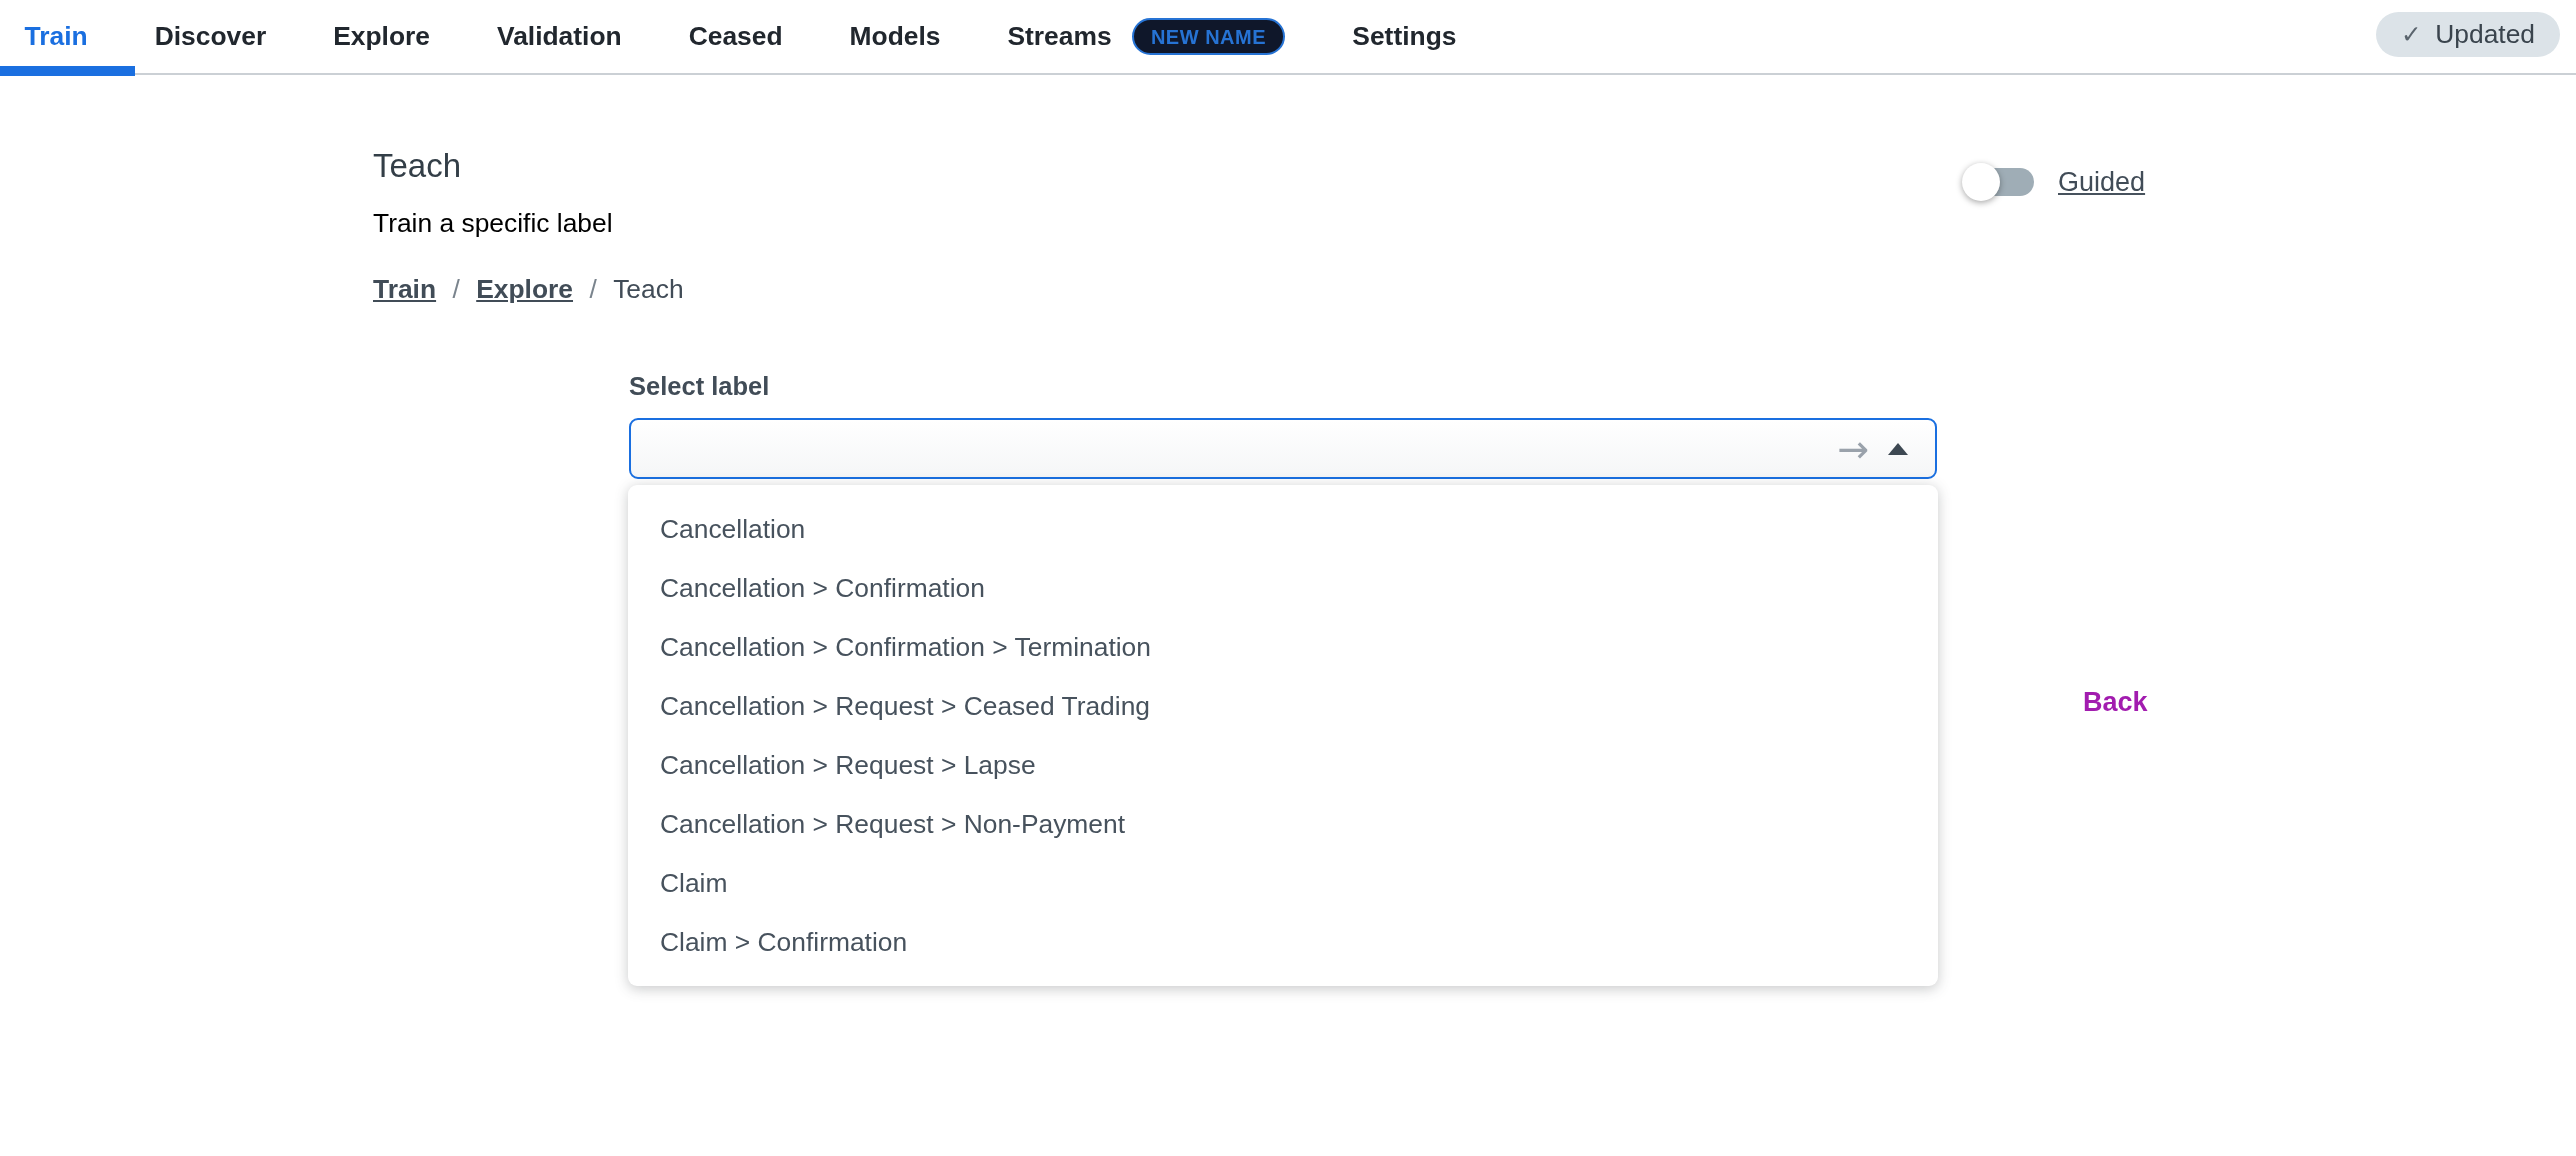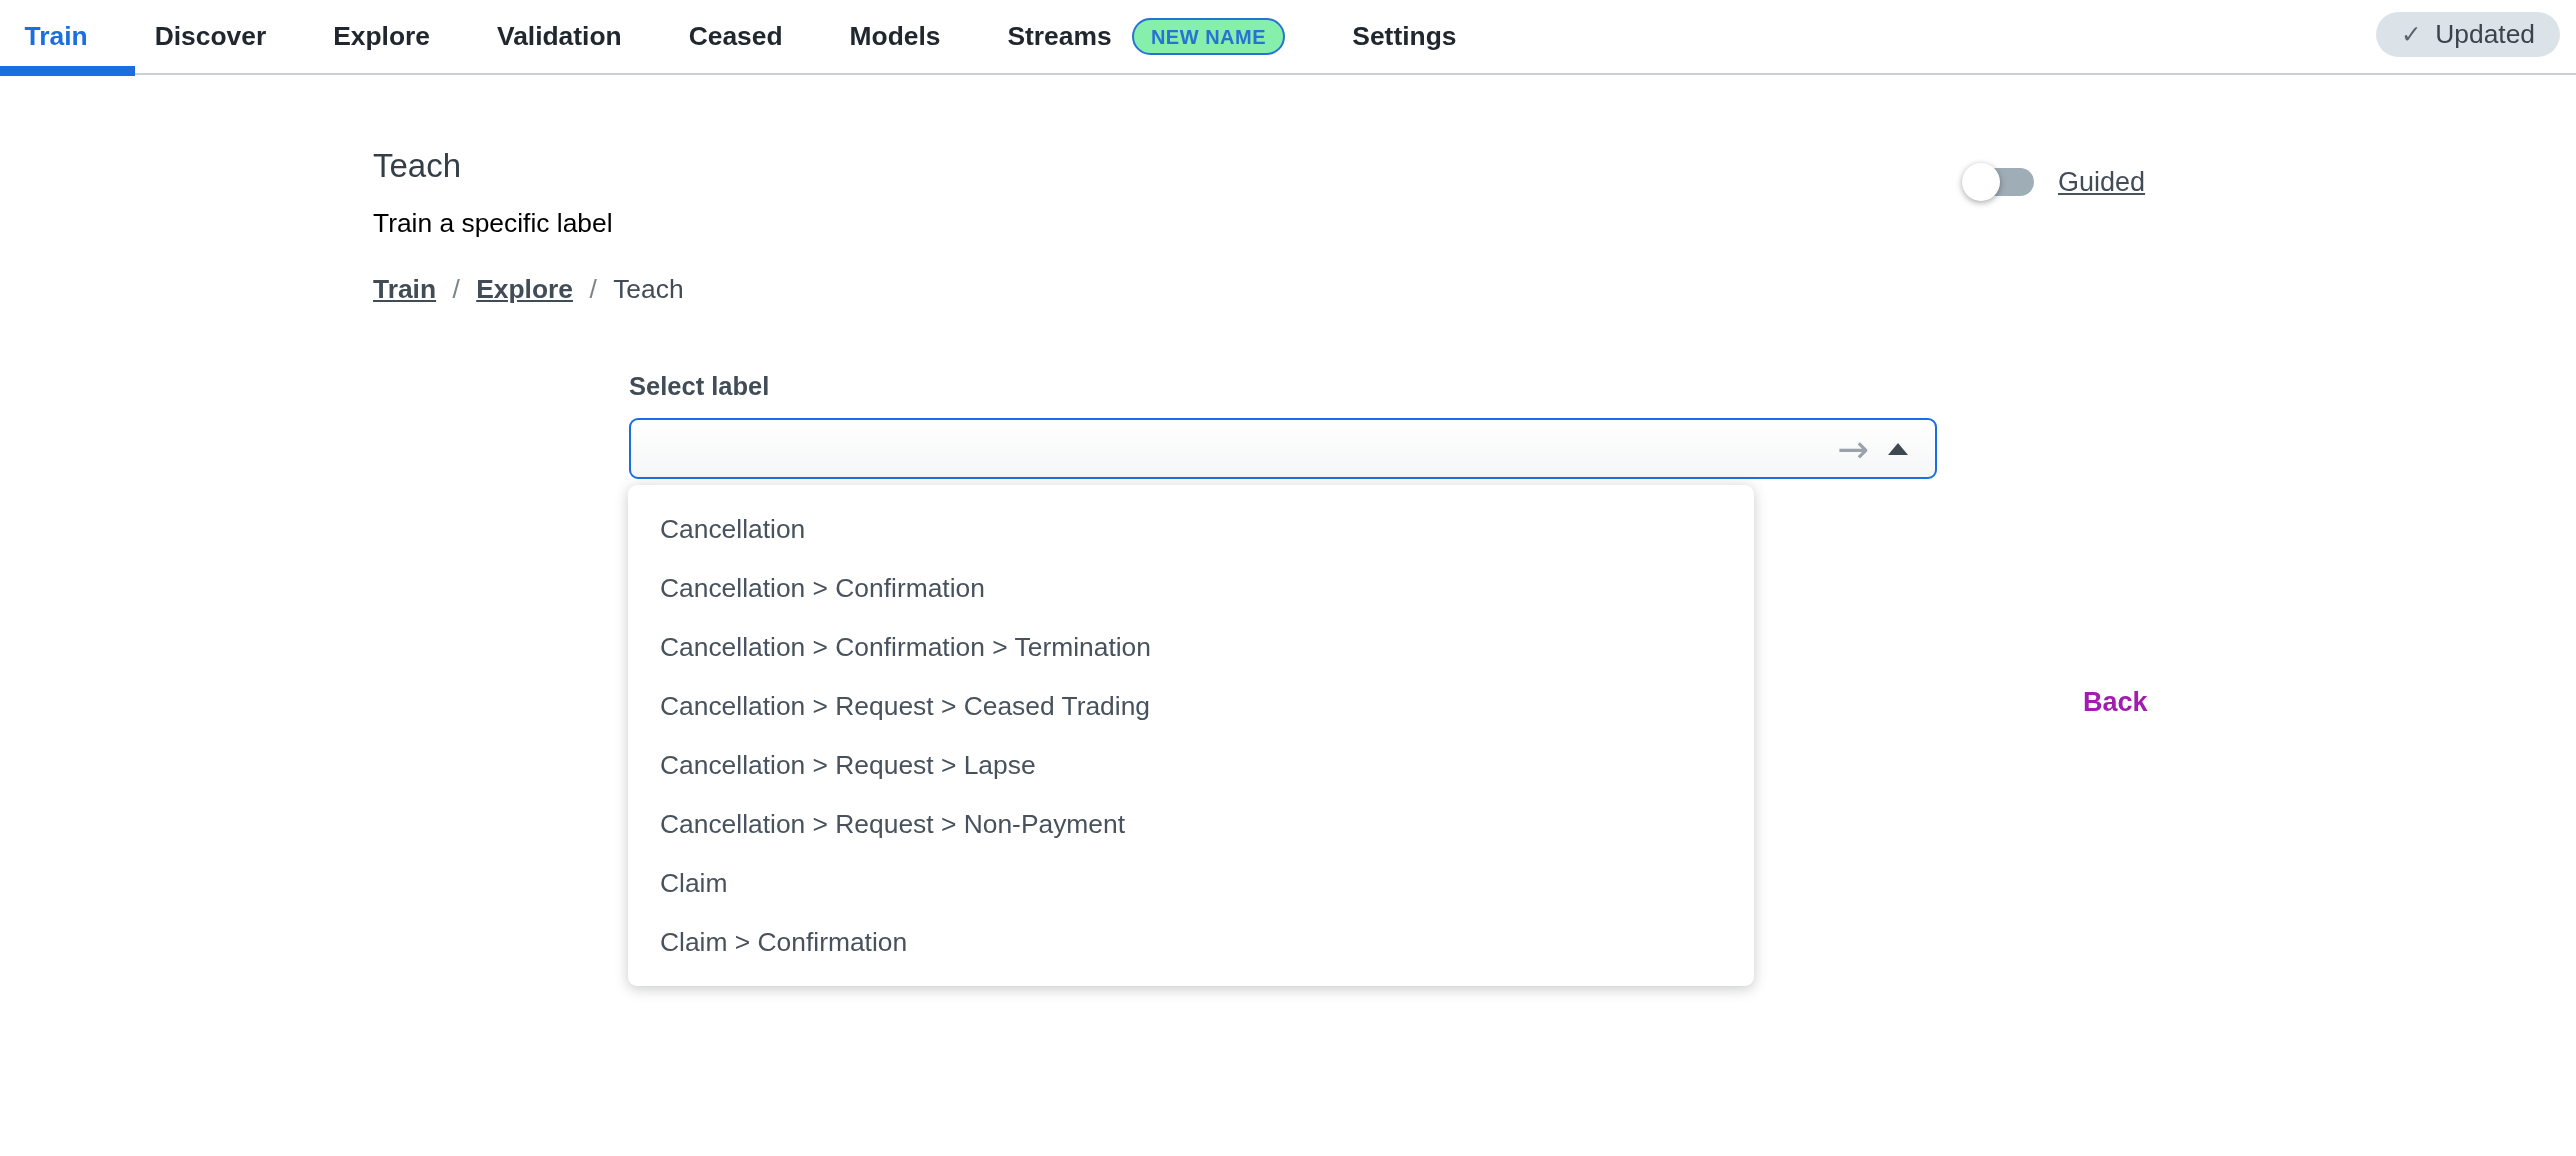--- a/index.html
+++ b/index.html
@@ -6,21 +6,21 @@
   body{
     width:2576px;height:1157px;overflow:hidden;background:#ffffff;
     font-family:"Liberation Sans",sans-serif;color:#47525d;position:relative;
   }
   
   .topnav{position:relative;height:73px;border-bottom:2.7px solid #cbd0d5;background:#fff;}
   .nav-items{position:absolute;left:24.6px;top:0;height:73px;display:flex;align-items:center;gap:67px;}
   .tab{font-size:26.4px;font-weight:600;color:#21272e;display:flex;align-items:center;gap:20px;cursor:pointer;white-space:nowrap;}
   .tab.active{color:#1a6fe0;font-weight:700;}
   .badge{
-    font-size:20px;font-weight:700;color:#2673d4;border:2.7px solid #2673d4;background:#86efac;
+    font-size:20px;font-weight:700;color:#2673d4;border:2.7px solid #2673d4;background:#0f172a;
     border-radius:910px;padding:6.4px 17.3px;letter-spacing:0.5px;line-height:1;
   }
   .status-pill{
     position:absolute;right:16.4px;top:12px;height:45px;background:#dce3e8;border-radius:23px;
     display:flex;align-items:center;gap:13.7px;padding:0 24.6px;font-size:26.4px;color:#3a444d;
   }
   .check{color:#5a646d;font-size:24.6px;font-family:"DejaVu Sans",sans-serif;}
   .active-underline{position:absolute;left:0;bottom:-2.7px;width:135px;height:10px;background:#1a6fe0;}
   
   .content{position:relative;width:100%;height:1081px;}
@@ -48,21 +48,21 @@
     position:absolute;right:66px;top:50%;transform:translateY(-50%);
     font-size:38px;color:#9aa2ab;font-family:"DejaVu Sans",sans-serif;line-height:1;cursor:pointer;
   }
   .caret-up{
     position:absolute;right:27px;top:50%;transform:translateY(-50%);
     width:0;height:0;border-left:10px solid transparent;border-right:10px solid transparent;
     border-bottom:12.8px solid #3d4852;
   }
   
   .dropdown{
-    position:absolute;left:628px;top:410px;width:1126px;box-sizing:border-box;background:#ffffff;
+    position:absolute;left:628px;top:410px;width:1310px;box-sizing:border-box;background:#ffffff;
     border-radius:9px;box-shadow:0 2.7px 12.8px rgba(60,64,67,.28);padding:14.6px 0;
   }
   .option{height:59px;display:flex;align-items:center;padding:0 32px;font-size:26.4px;color:#47525d;cursor:pointer;}
   
   .back-link{position:absolute;left:2083px;top:612px;font-size:27px;font-weight:700;color:#a21caf;cursor:pointer;text-decoration:none;}
 </style>
 </head>
 <body>
 
 <nav class="topnav">

